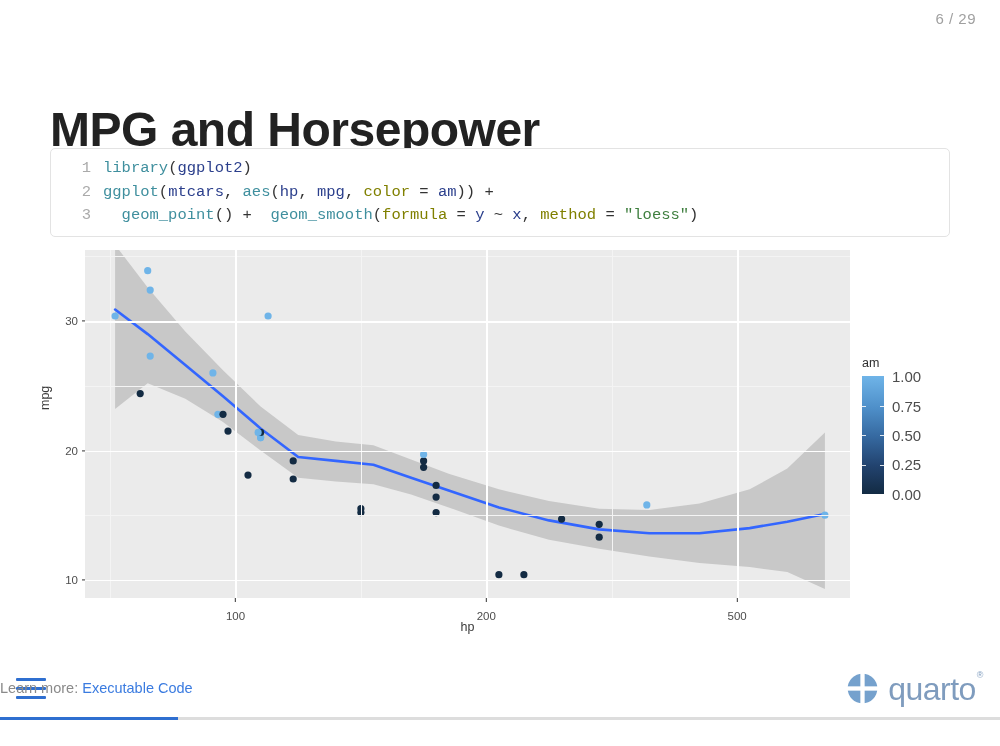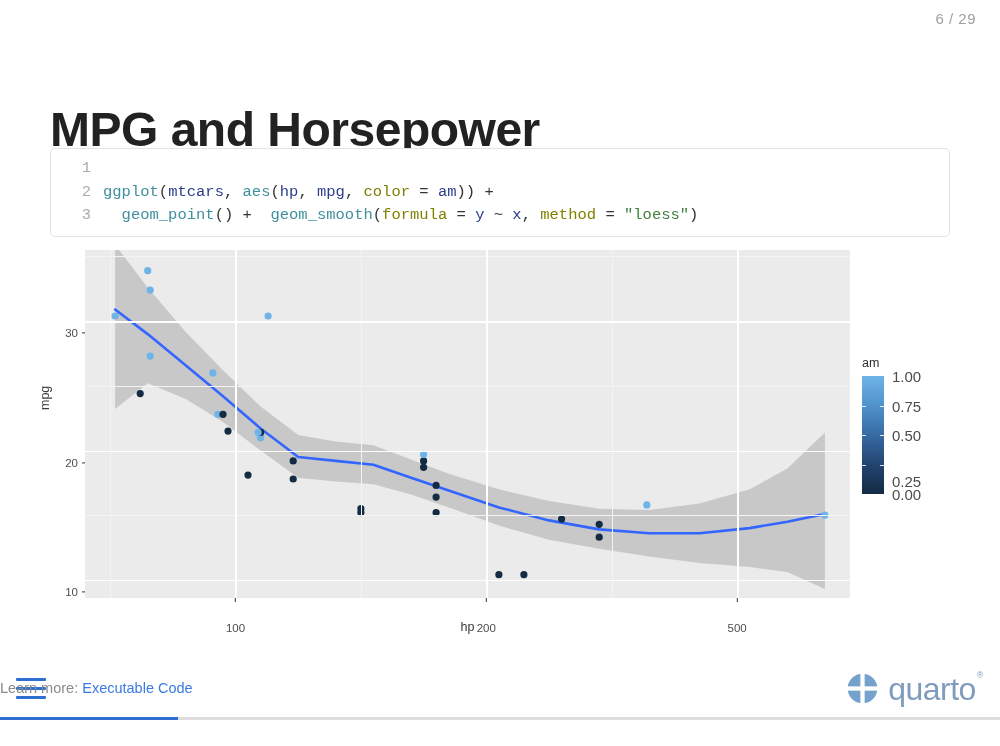--- a/index.html
+++ b/index.html
@@ -109,35 +109,34 @@
     color: #3a3a3a;
   }
   .ytick {
     position: absolute;
     right: 100%;
     transform: translateY(-50%);
     padding-right: 7px;
     font-size: 11.5px;
     color: #4d4d4d;
     white-space: nowrap;
-    margin-top: 12px;
   }
   .ytick::after {
     content: "";
     position: absolute;
     right: 0; top: 50%;
     width: 3.5px; height: 1.2px;
     background: #333;
     transform: translateY(-50%);
   }
   .xtick {
     position: absolute;
     top: 100%;
     transform: translateX(-50%);
-    padding-top: 24px;
+    padding-top: 12px;
     font-size: 11.5px;
     color: #4d4d4d;
     white-space: nowrap;
   }
   .xtick::before {
     content: "";
     position: absolute;
     left: 50%; top: 0;
     width: 1.2px; height: 3.5px;
     background: #333;
@@ -254,21 +253,21 @@
 </head>
 <body>
 
 <div id="slide">
 
   <div class="page-counter">6 / 29</div>
 
   <h1 class="slide-title">MPG and Horsepower</h1>
 
   <div class="code-block" id="code-block">
-      <div class="code-line"><span class="ln">1</span></div>
+      <div class="code-line"><span class="ln">1</span><span class="code-text"><span class="tok-fn">library</span><span class="tok-op">(</span><span class="tok-id">ggplot2</span><span class="tok-op">)</span></span></div>
       <div class="code-line"><span class="ln">2</span><span class="code-text"><span class="tok-fn">ggplot</span><span class="tok-op">(</span><span class="tok-id">mtcars</span><span class="tok-op">, </span><span class="tok-fn">aes</span><span class="tok-op">(</span><span class="tok-id">hp</span><span class="tok-op">, </span><span class="tok-id">mpg</span><span class="tok-op">, </span><span class="tok-arg">color</span><span class="tok-op"> = </span><span class="tok-id">am</span><span class="tok-op">))</span><span class="tok-op"> + </span></span></div>
       <div class="code-line"><span class="ln">3</span><span class="code-text"><span class="tok-op">  </span><span class="tok-fn">geom_point</span><span class="tok-op">()</span><span class="tok-op"> + </span><span class="tok-op"> </span><span class="tok-fn">geom_smooth</span><span class="tok-op">(</span><span class="tok-arg">formula</span><span class="tok-op"> = </span><span class="tok-id">y</span><span class="tok-op"> ~ </span><span class="tok-id">x</span><span class="tok-op">, </span><span class="tok-arg">method</span><span class="tok-op"> = </span><span class="tok-str">"loess"</span><span class="tok-op">)</span></span></div>
     </div>
 
   <div class="plot">
     <div class="panel" id="panel">
       <div class="grid-minor v" style="left: 25.082px;"></div><div class="grid-minor v" style="left: 275.902px;"></div><div class="grid-minor v" style="left: 526.721px;"></div><div class="grid-minor h" style="top: 265.204px;"></div><div class="grid-minor h" style="top: 135.836px;"></div><div class="grid-minor h" style="top: 6.4684px;"></div><div class="grid-major v" style="left: 150.492px;"></div><div class="grid-major v" style="left: 401.311px;"></div><div class="grid-major v" style="left: 652.131px;"></div><div class="grid-major h" style="top: 329.888px;"></div><div class="grid-major h" style="top: 200.52px;"></div><div class="grid-major h" style="top: 71.1524px;"></div><svg id="plot-svg" width="765" height="348">
           <path d="M30.1 -5.2 L62.7 37.5 L100.3 81.5 L138.0 120.3 L175.6 156.5 L213.2 185.0 L250.8 191.5 L288.4 195.3 L326.1 209.6 L363.7 223.8 L413.9 239.3 L464.0 251.0 L514.2 258.7 L564.3 260.0 L614.5 253.6 L664.7 239.3 L702.3 218.6 L739.9 182.4 L739.9 338.9 L702.3 322.1 L664.7 317.0 L614.5 313.1 L564.3 306.6 L514.2 298.8 L464.0 289.8 L413.9 275.6 L363.7 257.4 L326.1 244.5 L288.4 234.2 L250.8 231.6 L213.2 227.7 L175.6 200.5 L138.0 172.1 L100.3 148.8 L62.7 133.2 L30.1 159.1 Z" fill="#c8c8c8"></path>
           <path d="M30.1 59.5 L62.7 84.1 L100.3 115.1 L138.0 146.2 L175.6 178.5 L213.2 207.0 L250.8 210.9 L288.4 214.8 L326.1 227.7 L363.7 240.6 L413.9 257.4 L464.0 270.4 L514.2 279.4 L564.3 283.3 L614.5 283.3 L664.7 278.1 L702.3 271.7 L739.9 263.9" fill="none" stroke="#3366ff" stroke-width="2.6" stroke-linecap="round" stroke-linejoin="round"></path>
           <circle cx="175.6" cy="187.6" r="3.6" fill="rgb(111,180,232)"></circle>
@@ -327,21 +326,21 @@
             <i class="r" style="top: 29.5px;"></i>
             <i style="top: 59px;"></i>
             <i class="r" style="top: 59px;"></i>
             <i style="top: 88.5px;"></i>
             <i class="r" style="top: 88.5px;"></i>
           </div>
         <div id="legend-labels">
             <div class="legend-label" style="top: 0px;">1.00</div>
             <div class="legend-label" style="top: 29.5px;">0.75</div>
             <div class="legend-label" style="top: 59px;">0.50</div>
-            <div class="legend-label" style="top: 105px;">0.25</div>
+            <div class="legend-label" style="top: 88px;">0.25</div>
             <div class="legend-label" style="top: 118px;">0.00</div>
           </div>
       </div>
     </div>
   </div>
 
   <div class="footer">
     <div class="menu-btn">
       <span></span>
       <span></span>

